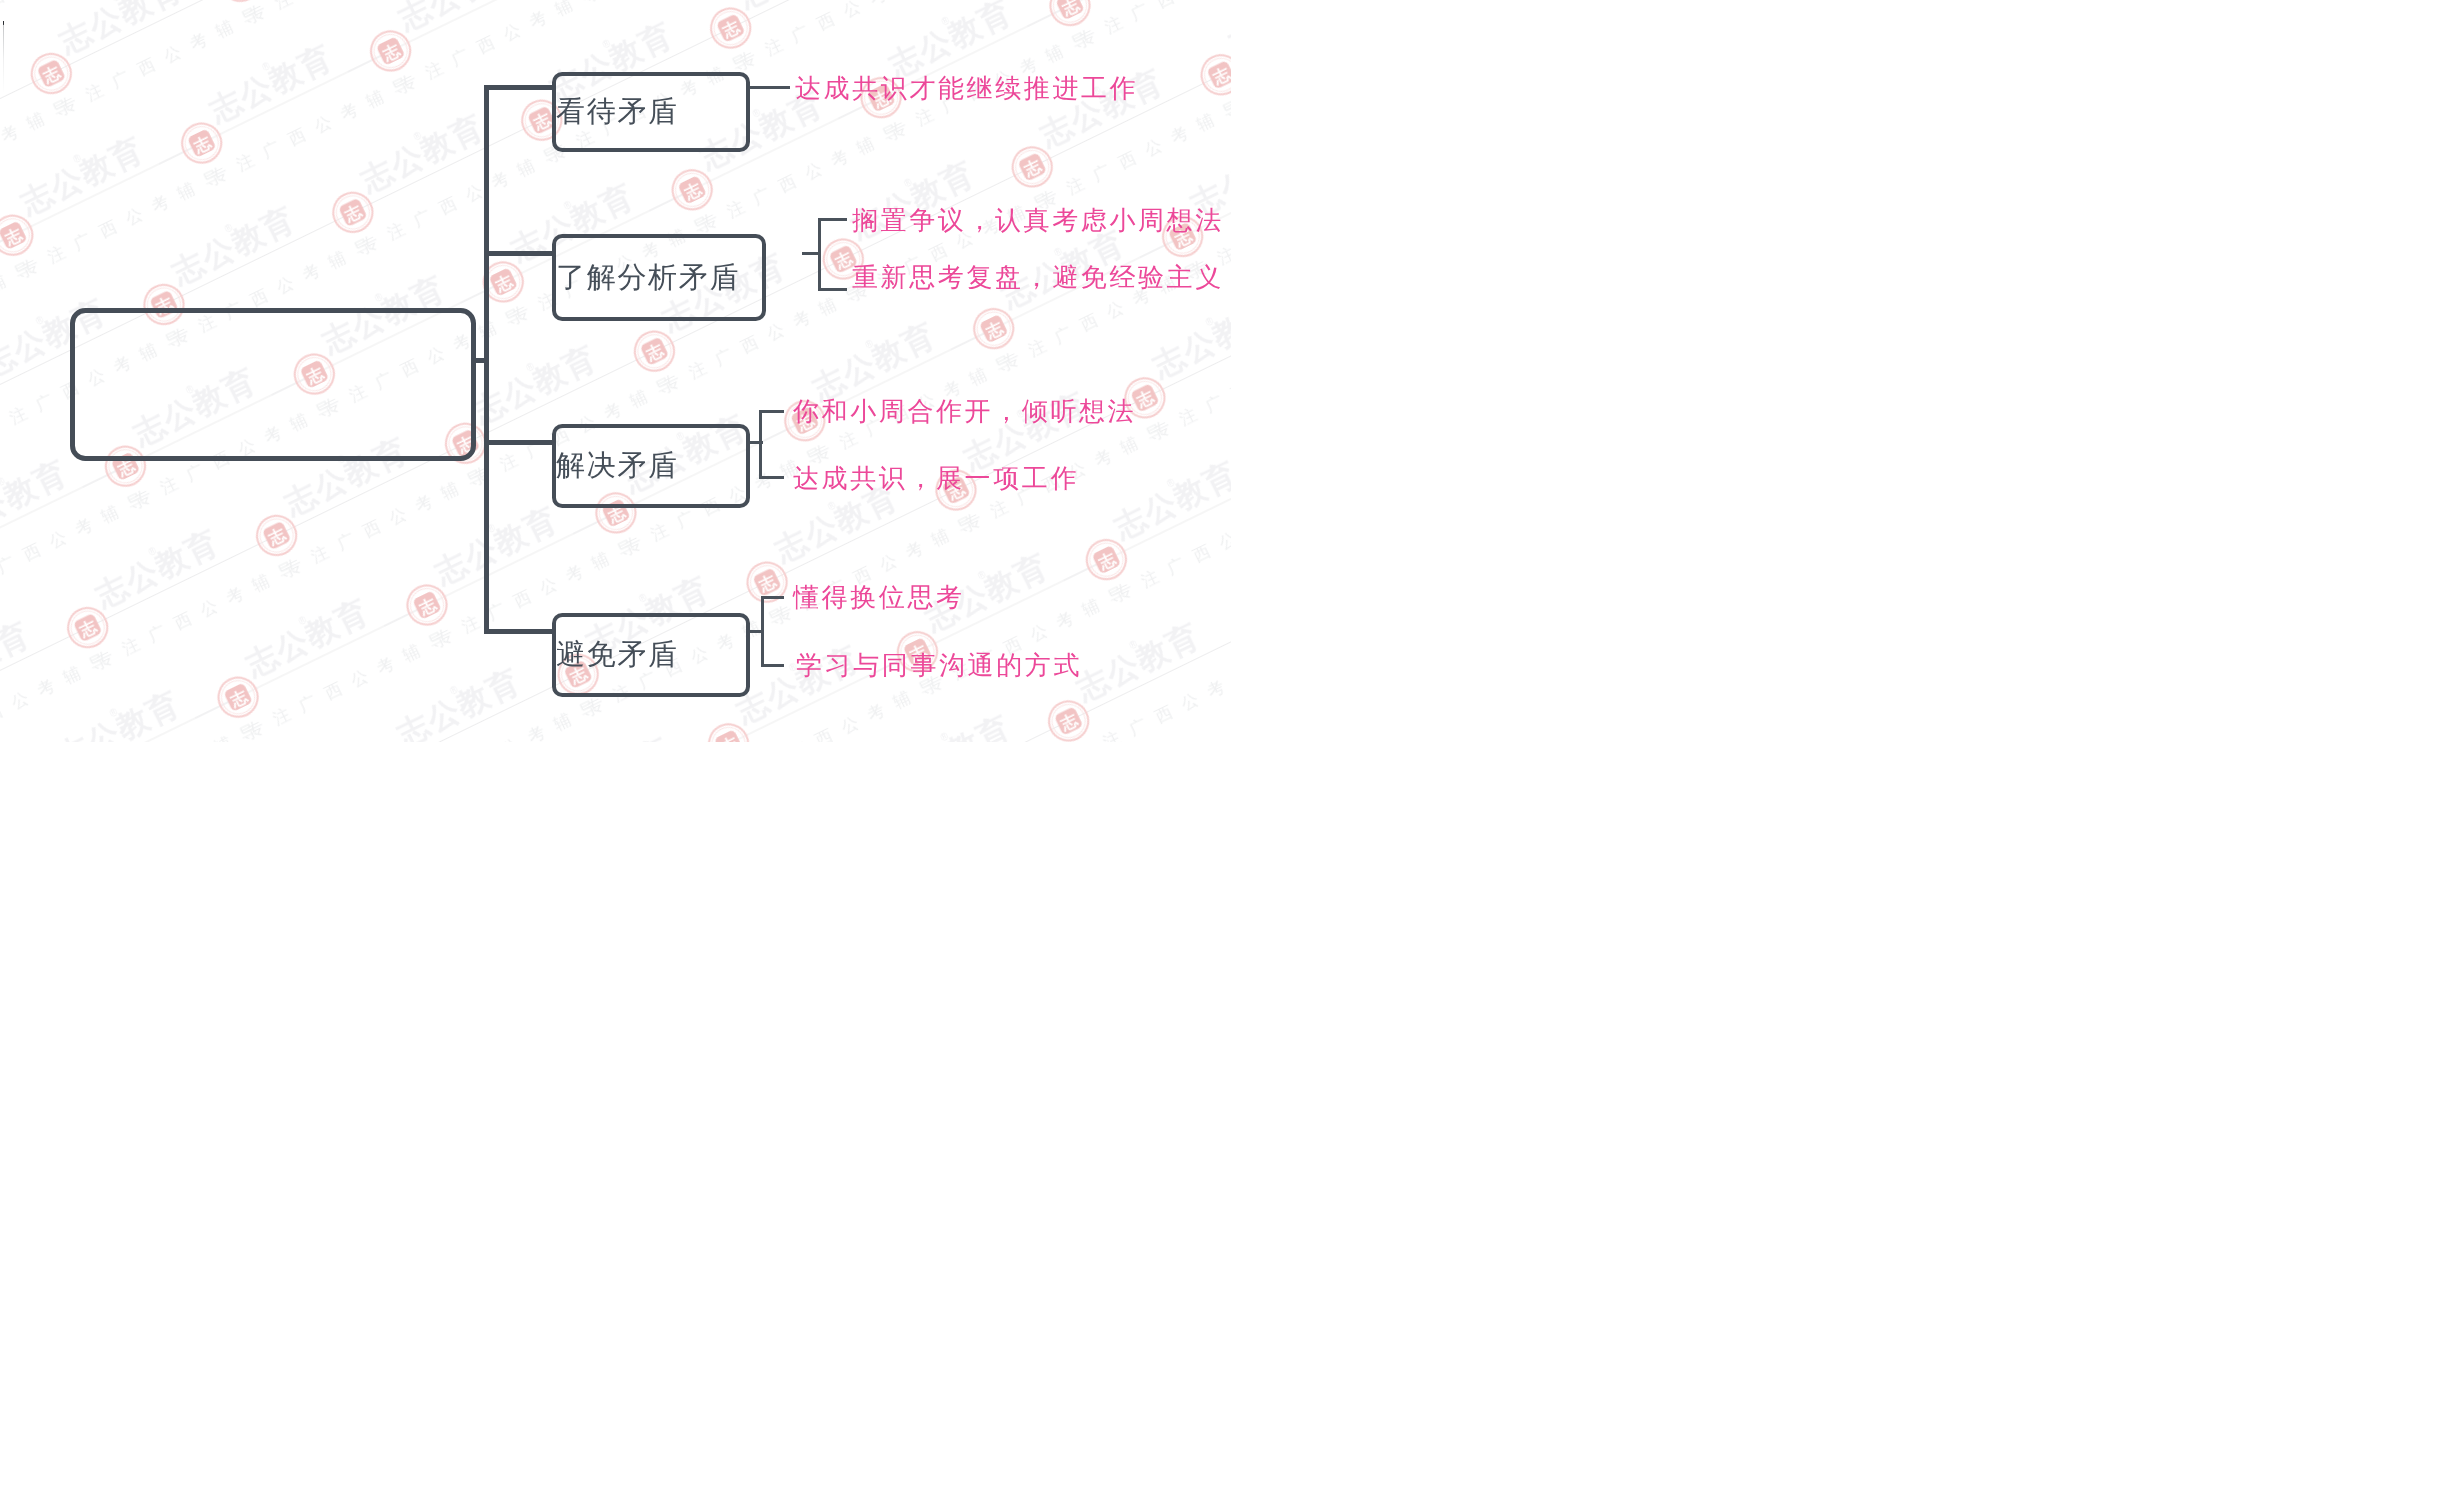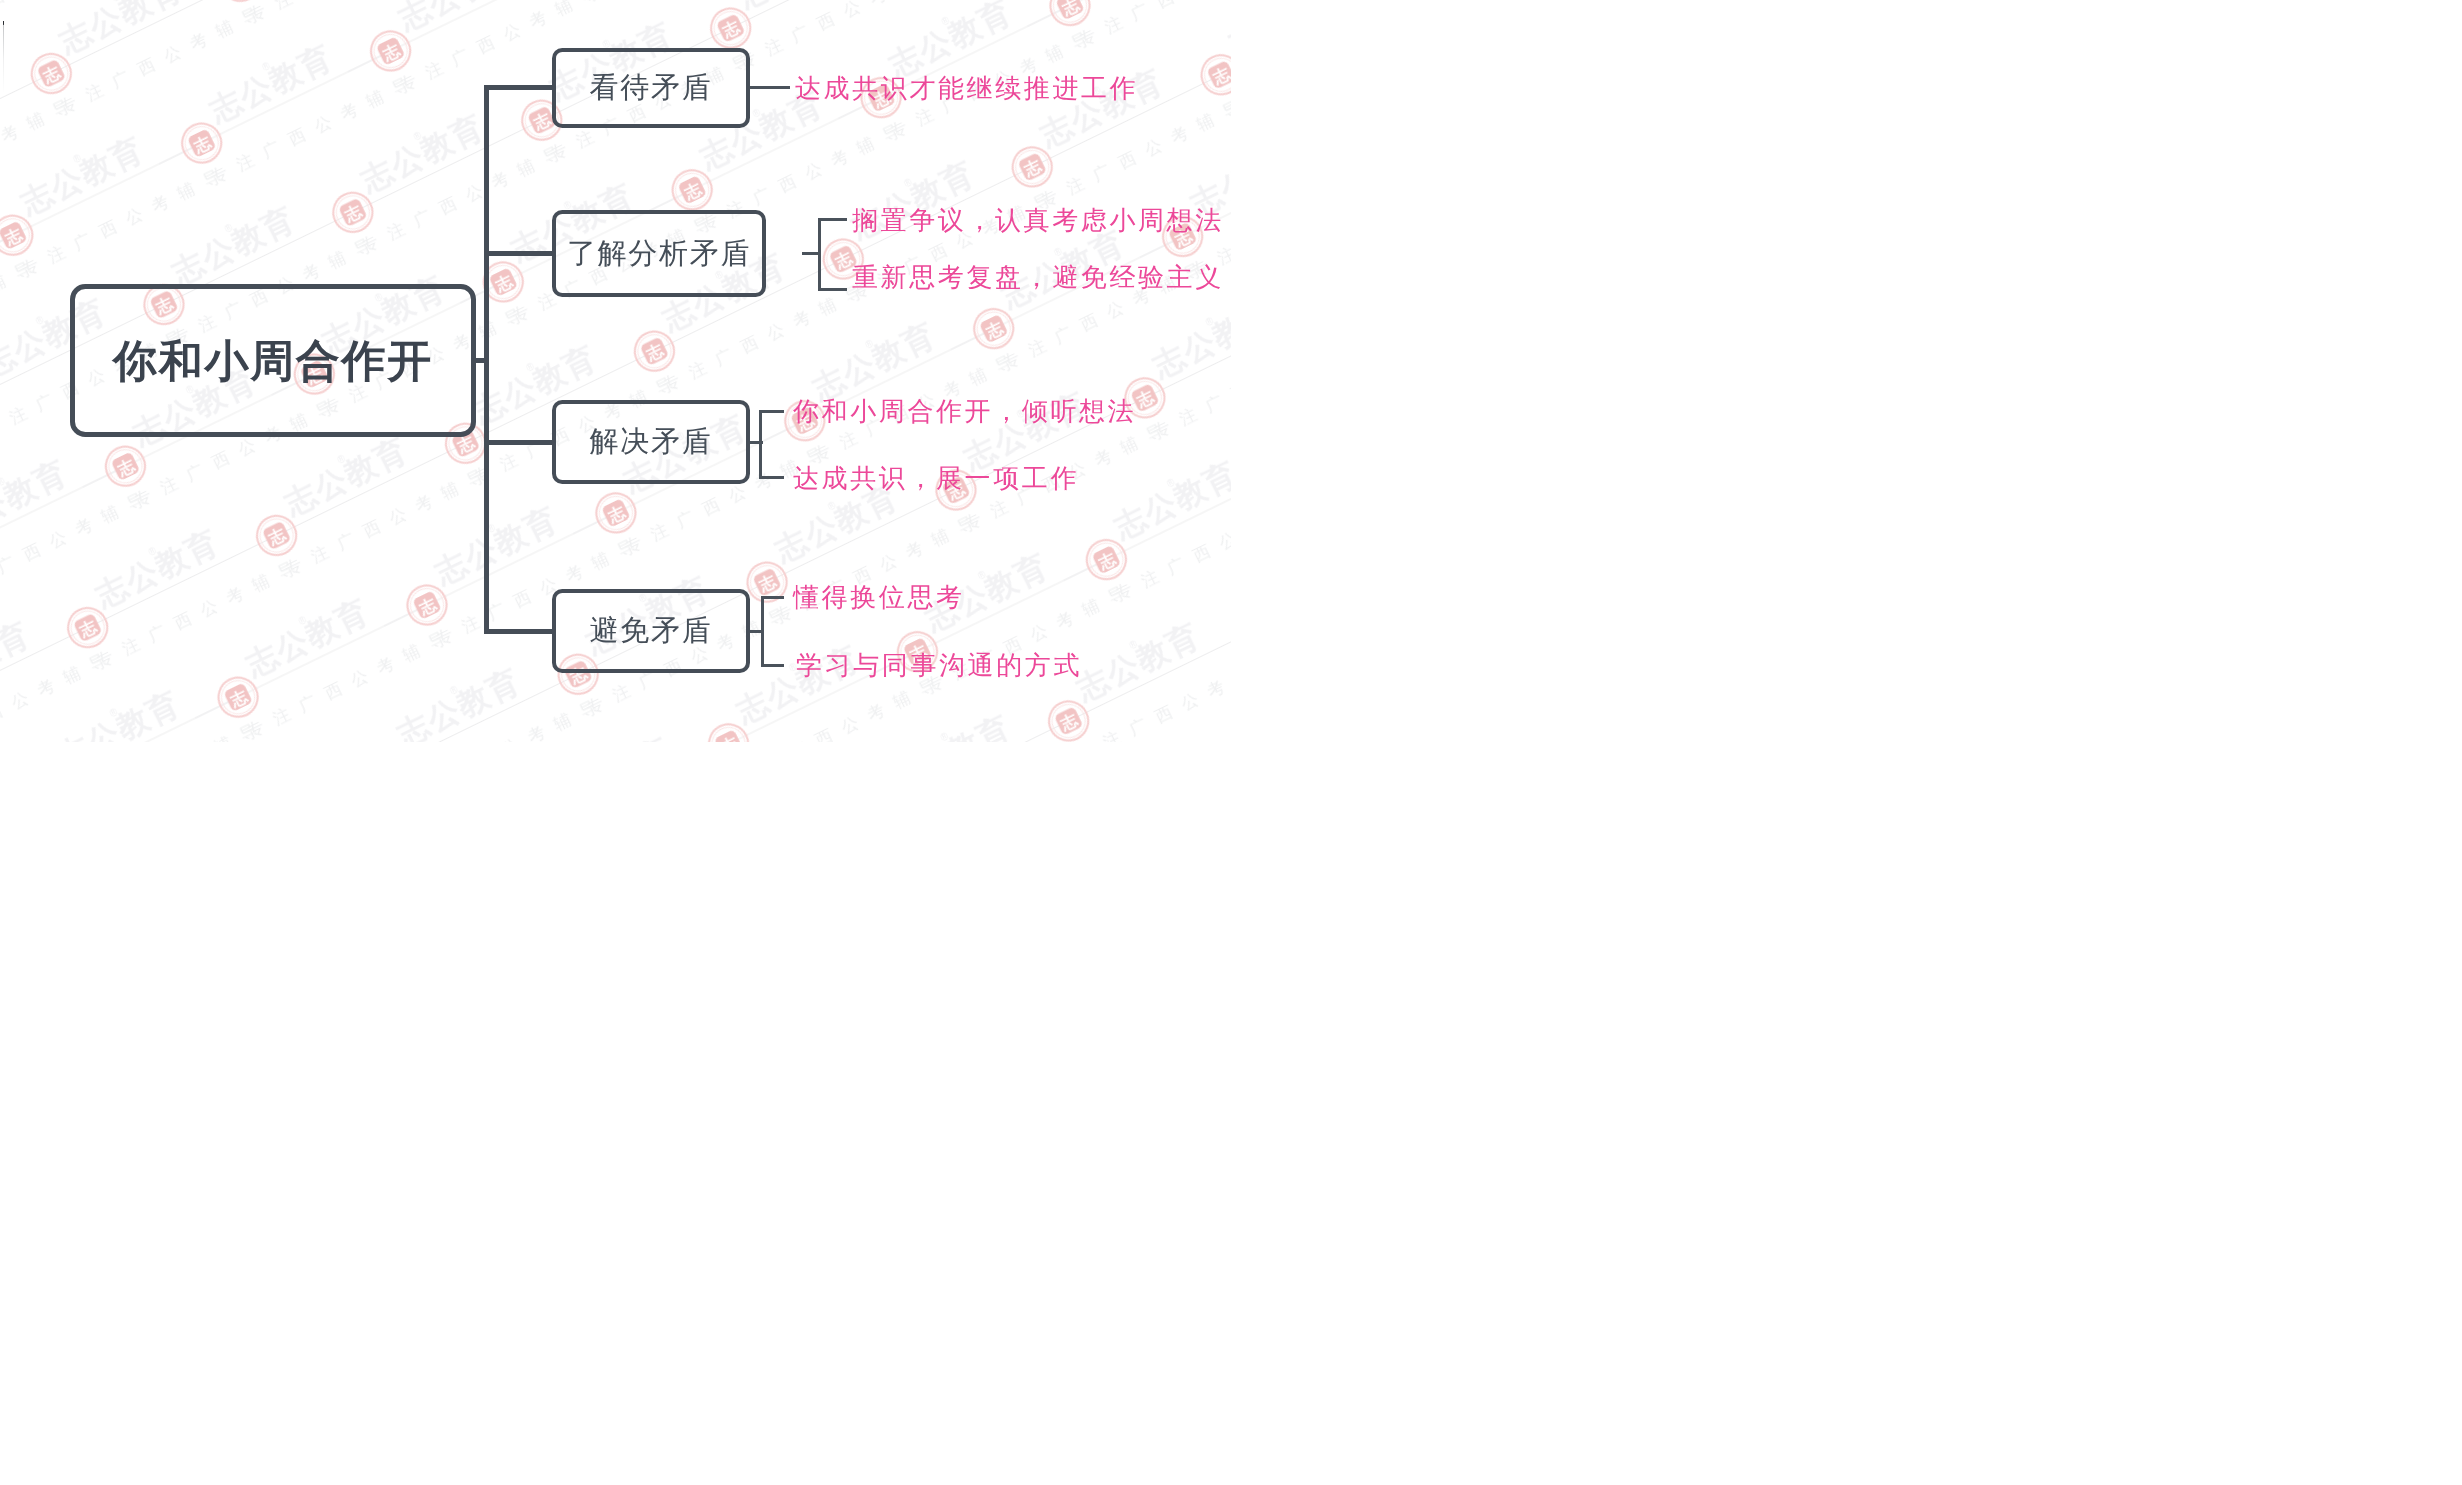--- a/index.html
+++ b/index.html
@@ -14,26 +14,27 @@
   .wm-svg{position:absolute;left:0;top:0;z-index:0;}
   
   .conn{position:absolute;background:#454d57;z-index:1;}
   .conn.thin{background:#4a525b;}
   
   .node{
     position:absolute;z-index:2;
     background:transparent;
     border:4.3px solid #454d57;
     border-radius:10.2px;
-    display:flex;align-items:center;justify-content:center;
+    display:flex;align-items:center;justify-content:flex-start;
     box-sizing:border-box;
     color:#454e58;
     font-size:29px;
     letter-spacing:1.7px;
     cursor:pointer;
+    margin-top:24px;
   }
   .node.root{
     border-width:5.1px;
     border-radius:15.3px;
     flex-direction:column;
     font-size:44px;
     font-weight:700;
     color:#3b434e;
     letter-spacing:1.7px;
     line-height:1.5;
@@ -107,21 +108,20 @@
   <div class="conn thin" style="left:759px;top:410px;width:2.6px;height:69px;"></div>
   <div class="conn thin" style="left:759px;top:410px;width:25px;height:2.6px;"></div>
   <div class="conn thin" style="left:759px;top:476px;width:25px;height:2.6px;"></div>
 
   <div class="conn thin" style="left:749px;top:630px;width:13.6px;height:2.6px;"></div>
   <div class="conn thin" style="left:761px;top:596px;width:2.6px;height:71px;"></div>
   <div class="conn thin" style="left:761px;top:596px;width:23px;height:2.6px;"></div>
   <div class="conn thin" style="left:761px;top:664px;width:23px;height:2.6px;"></div>
 
   <div class="node root" style="left:70px;top:284px;width:406px;height:153px;">
-    <span>你和小周合作开</span>
   </div>
 
   <div class="node" style="left:552px;top:48px;width:198px;height:80px;">
     <span>看待矛盾</span>
   </div>
   <div class="node" style="left:552px;top:210px;width:214px;height:87px;">
     <span>了解分析矛盾</span>
   </div>
   <div class="node" style="left:552px;top:589px;width:198px;height:84px;">
     <span>避免矛盾</span>

